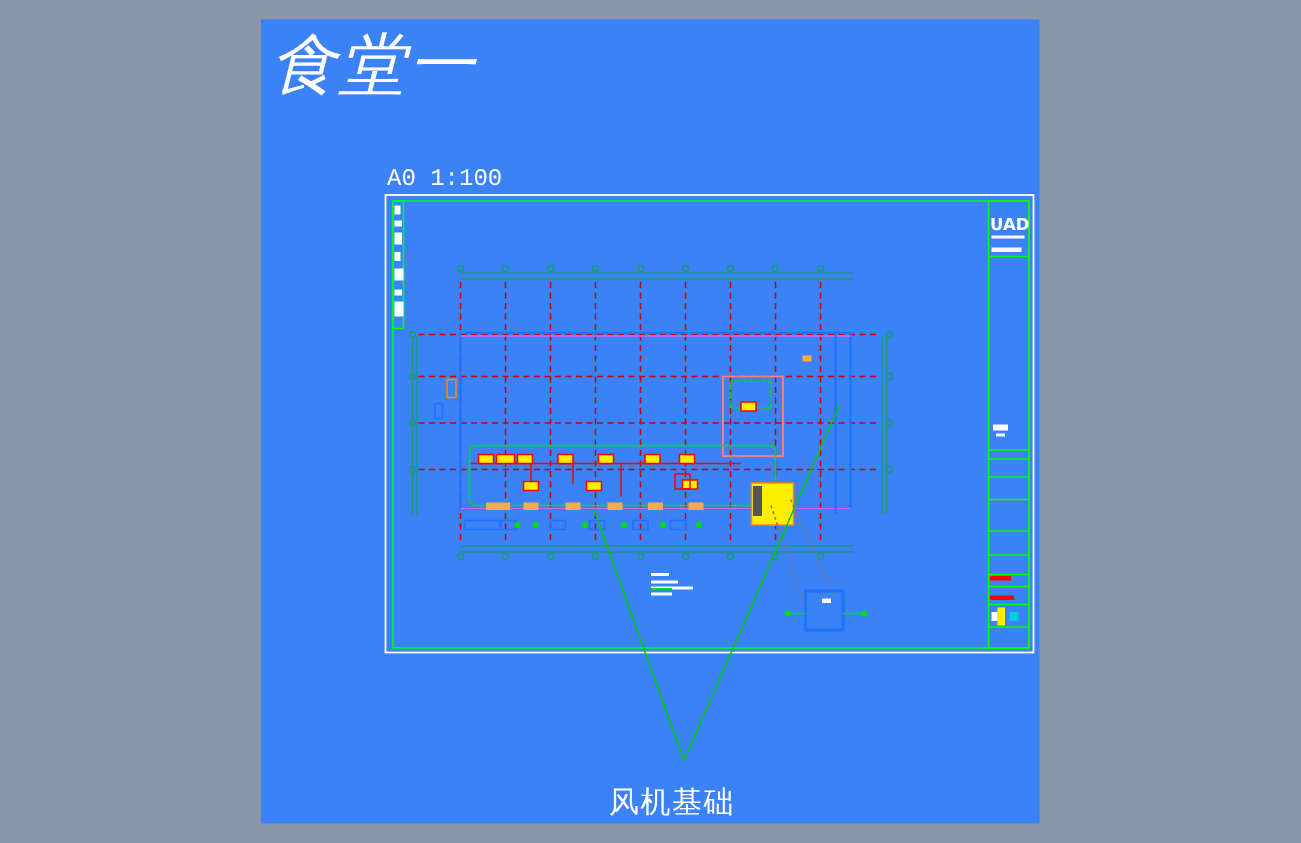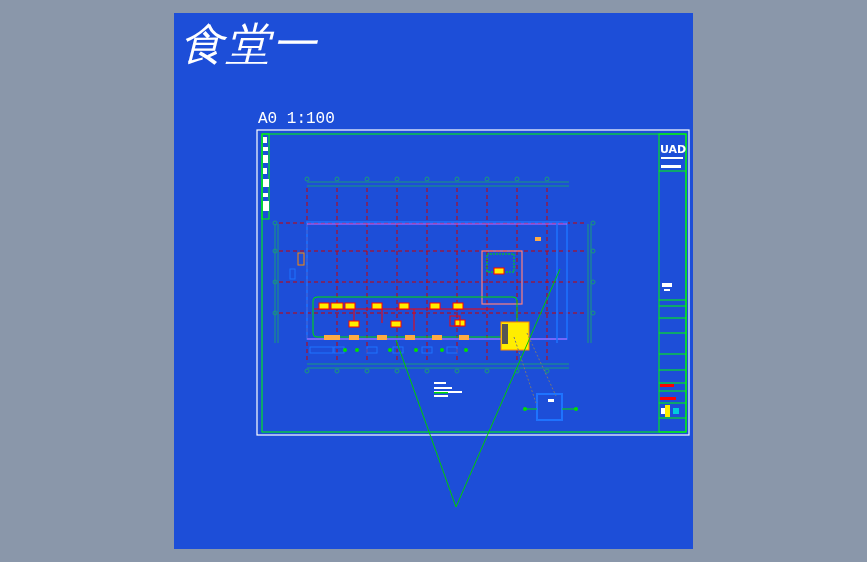--- a/index.html
+++ b/index.html
@@ -1,17 +1,17 @@
 <!DOCTYPE html>
 <html><head>
 <meta charset="utf-8">
 <style>
   html, body { margin:0; padding:0; }
   body { width:867px; height:562px; background:#8a97aa; position:relative; overflow:hidden; font-family:"DejaVu Sans", sans-serif; }
-  #canvas { position:absolute; left:174px; top:13px; width:519px; height:536px; background:#1d4ed8; }
+  #canvas { position:absolute; left:174px; top:13px; width:519px; height:536px; background:#3b82f6; }
   #title { position:absolute; left:6px; top:2px; color:#fff; font-family:"DejaVu Serif", serif; font-size:44px; font-style:italic; letter-spacing:2px; line-height:58px; }
   #scale { position:absolute; left:84px; top:97px; color:#fff; font-family:"Liberation Mono", monospace; font-size:16px; }
   #callout-label { position:absolute; left:232px; top:508px; color:#fff; font-size:20px; letter-spacing:1px; }
   svg { position:absolute; left:0; top:0; }
 </style>
 </head>
 <body>
 
 <div id="canvas">
   <div id="title">食堂一</div>
@@ -199,13 +199,14 @@
       <line x1="340" y1="324" x2="362" y2="390"></line>
         <line x1="353" y1="320" x2="382" y2="383"></line>
     </g>
 
     <g stroke="#00cc00" stroke-width="1">
       <line x1="222" y1="327" x2="282" y2="494"></line>
       <line x1="386" y1="256" x2="282" y2="494"></line>
     </g>
   </svg>
 
+  <div id="callout-label">风机基础</div>
 </div>
 
 </body></html>

